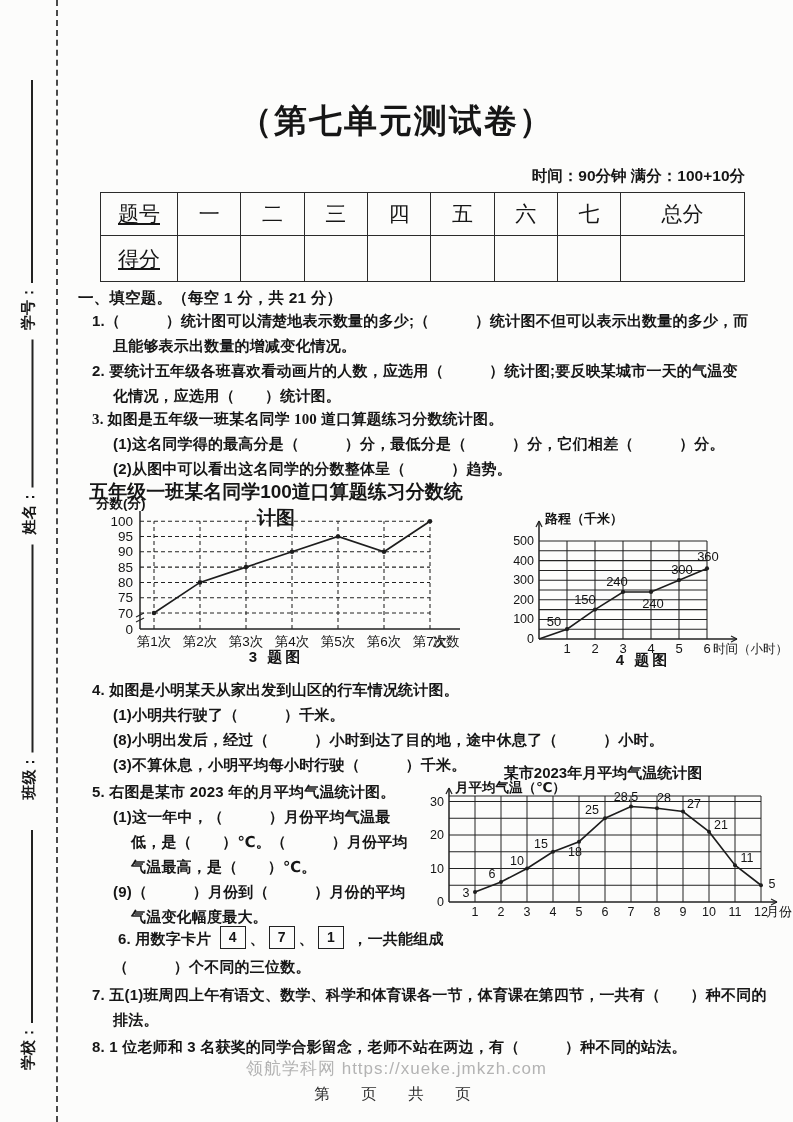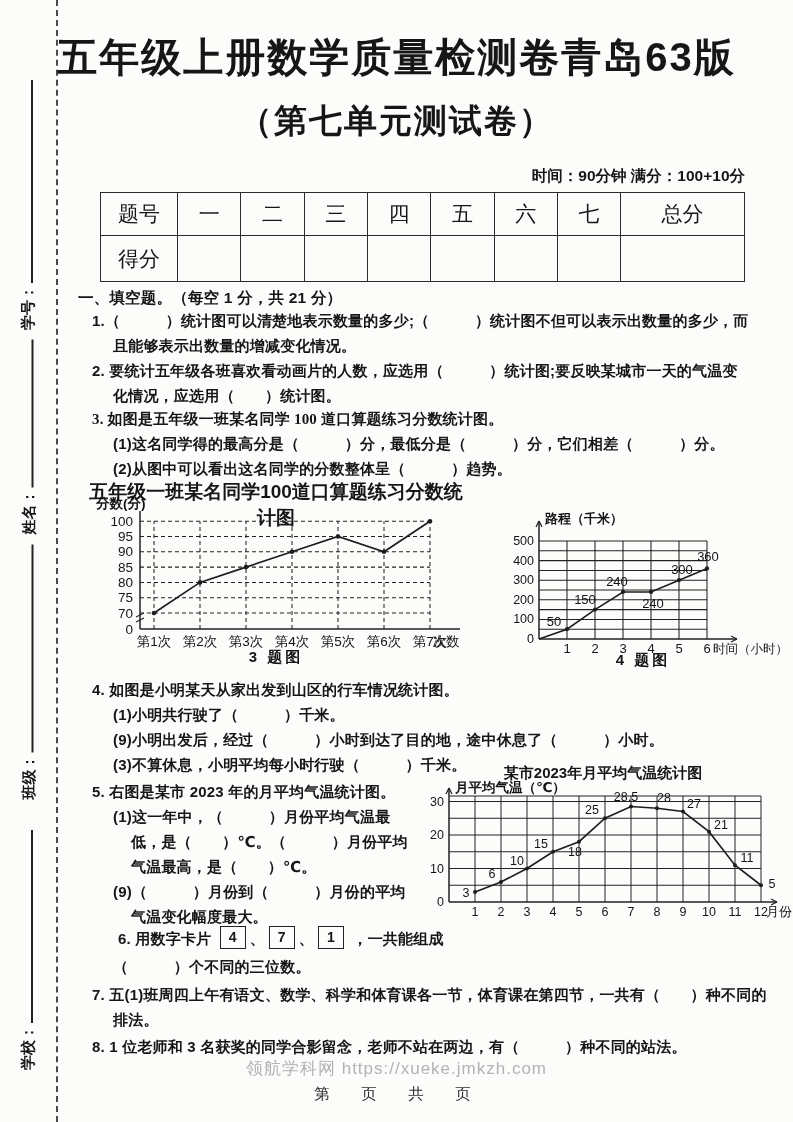--- a/index.html
+++ b/index.html
@@ -6,21 +6,21 @@
   .page{position:relative;width:793px;height:1122px;background:#fcfcfb;
         font-family:"Liberation Sans","DejaVu Sans",sans-serif;color:#161616;overflow:hidden;margin:0 auto;}
   .abs{position:absolute;}
   .title{left:0;right:0;top:30px;text-align:center;font-size:40px;font-weight:bold;letter-spacing:2px;}
   .subtitle{left:0;right:0;top:99px;text-align:center;font-size:33px;font-weight:bold;letter-spacing:2px;}
   .meta{right:48px;top:166px;font-size:15.5px;font-weight:600;}
   table.score{position:absolute;left:100px;top:192px;width:645px;border-collapse:collapse;}
   table.score td{border:1.8px solid #2b2b2b;text-align:center;font-size:21px;padding:0;}
   table.score tr:nth-child(1) td{height:42px;}
   table.score tr:nth-child(2) td{height:45px;}
-  table.score td:first-child{width:76px;}
+  table.score td:first-child{width:76px;text-decoration:underline;}
   .qline{position:absolute;font-size:15px;font-weight:600;white-space:nowrap;letter-spacing:0.2px;}
   .qline.b{font-weight:bold;font-size:15.5px;}
   .chart-title{position:absolute;text-align:center;font-weight:bold;font-size:19px;}
   .chart-caption{position:absolute;text-align:center;font-size:15px;font-weight:600;letter-spacing:3px;}
   .card{display:inline-block;min-width:24px;height:21px;line-height:21px;border:1.5px solid #222;
         text-align:center;margin:0 4px;font-size:14px;font-weight:600;transform:translateY(-2px);}
   .seal{position:absolute;left:56px;top:0;height:100%;border-left:2px dashed #4a4a4a;}
   .mfield{position:absolute;height:24px;display:flex;align-items:center;transform:rotate(-90deg);
           font-size:15px;font-weight:600;white-space:nowrap;}
   .mfield .ul{flex:1;height:1.6px;background:#222;margin-left:2px;transform:translateY(4px);}
@@ -44,21 +44,20 @@
   </div>
   <div class="mfield" style="width:255px;left:-99px;top:660px;">
     <span>班级：</span>
       <span class="ul"></span>
   </div>
   <div class="mfield" style="width:240px;left:-92px;top:938px;">
     <span>学校：</span>
       <span class="ul"></span>
   </div>
 
-  <div class="abs title">五年级上册数学质量检测卷青岛63版</div>
   <div class="abs subtitle">（第七单元测试卷）</div>
   <div class="abs meta">时间：90分钟  满分：100+10分</div>
 
   <table class="score">
     <tbody>
         <tr>
       <td>题号</td>
       <td>一</td>
       <td>二</td>
       <td>三</td>
@@ -86,21 +85,21 @@
       <div class="qline b" style="left: 78px; top: 288px;">一、填空题。（每空 1 分，共 21 分）</div>
       <div class="qline" style="left: 92px; top: 312px;">1.（　　　）统计图可以清楚地表示数量的多少;（　　　）统计图不但可以表示出数量的多少，而</div>
       <div class="qline" style="left: 113px; top: 337px;">且能够表示出数量的增减变化情况。</div>
       <div class="qline" style="left: 92px; top: 362px;">2. 要统计五年级各班喜欢看动画片的人数，应选用（　　　）统计图;要反映某城市一天的气温变</div>
       <div class="qline" style="left: 113px; top: 387px; text-align: center;">化情况，应选用（　　）统计图。</div>
       <div class="qline" style="left: 92px; top: 410px; font-family: Liberation Serif, serif;">3. 如图是五年级一班某名同学 100 道口算题练习分数统计图。</div>
       <div class="qline" style="left: 113px; top: 435px;">(1)这名同学得的最高分是（　　　）分，最低分是（　　　）分，它们相差（　　　）分。</div>
       <div class="qline" style="left: 113px; top: 460px;">(2)从图中可以看出这名同学的分数整体呈（　　　）趋势。</div>
       <div class="qline" style="left: 92px; top: 681px;">4. 如图是小明某天从家出发到山区的行车情况统计图。</div>
       <div class="qline" style="left: 113px; top: 706px;">(1)小明共行驶了（　　　）千米。</div>
-      <div class="qline" style="left: 113px; top: 731px;">(9)小明出发后，经过（　　　）小时到达了目的地，途中休息了（　　　）小时。</div>
+      <div class="qline" style="left: 113px; top: 731px;">(8)小明出发后，经过（　　　）小时到达了目的地，途中休息了（　　　）小时。</div>
       <div class="qline" style="left: 113px; top: 756px;">(3)不算休息，小明平均每小时行驶（　　　）千米。</div>
       <div class="qline" style="left: 92px; top: 783px;">5. 右图是某市 2023 年的月平均气温统计图。</div>
       <div class="qline" style="left: 113px; top: 808px;">(1)这一年中，（　　　）月份平均气温最</div>
       <div class="qline" style="left: 131px; top: 833px;">低，是（　　）℃。（　　　）月份平均</div>
       <div class="qline" style="left: 131px; top: 858px;">气温最高，是（　　）℃。</div>
       <div class="qline" style="left: 113px; top: 883px;">(9)（　　　）月份到（　　　）月份的平均</div>
       <div class="qline" style="left: 131px; top: 908px;">气温变化幅度最大。</div>
       <div class="qline" style="left: 113px; top: 958px;">（　　　）个不同的三位数。</div>
       <div class="qline" style="left: 92px; top: 986px;">7. 五(1)班周四上午有语文、数学、科学和体育课各一节，体育课在第四节，一共有（　　）种不同的</div>
       <div class="qline" style="left: 113px; top: 1011px;">排法。</div>

